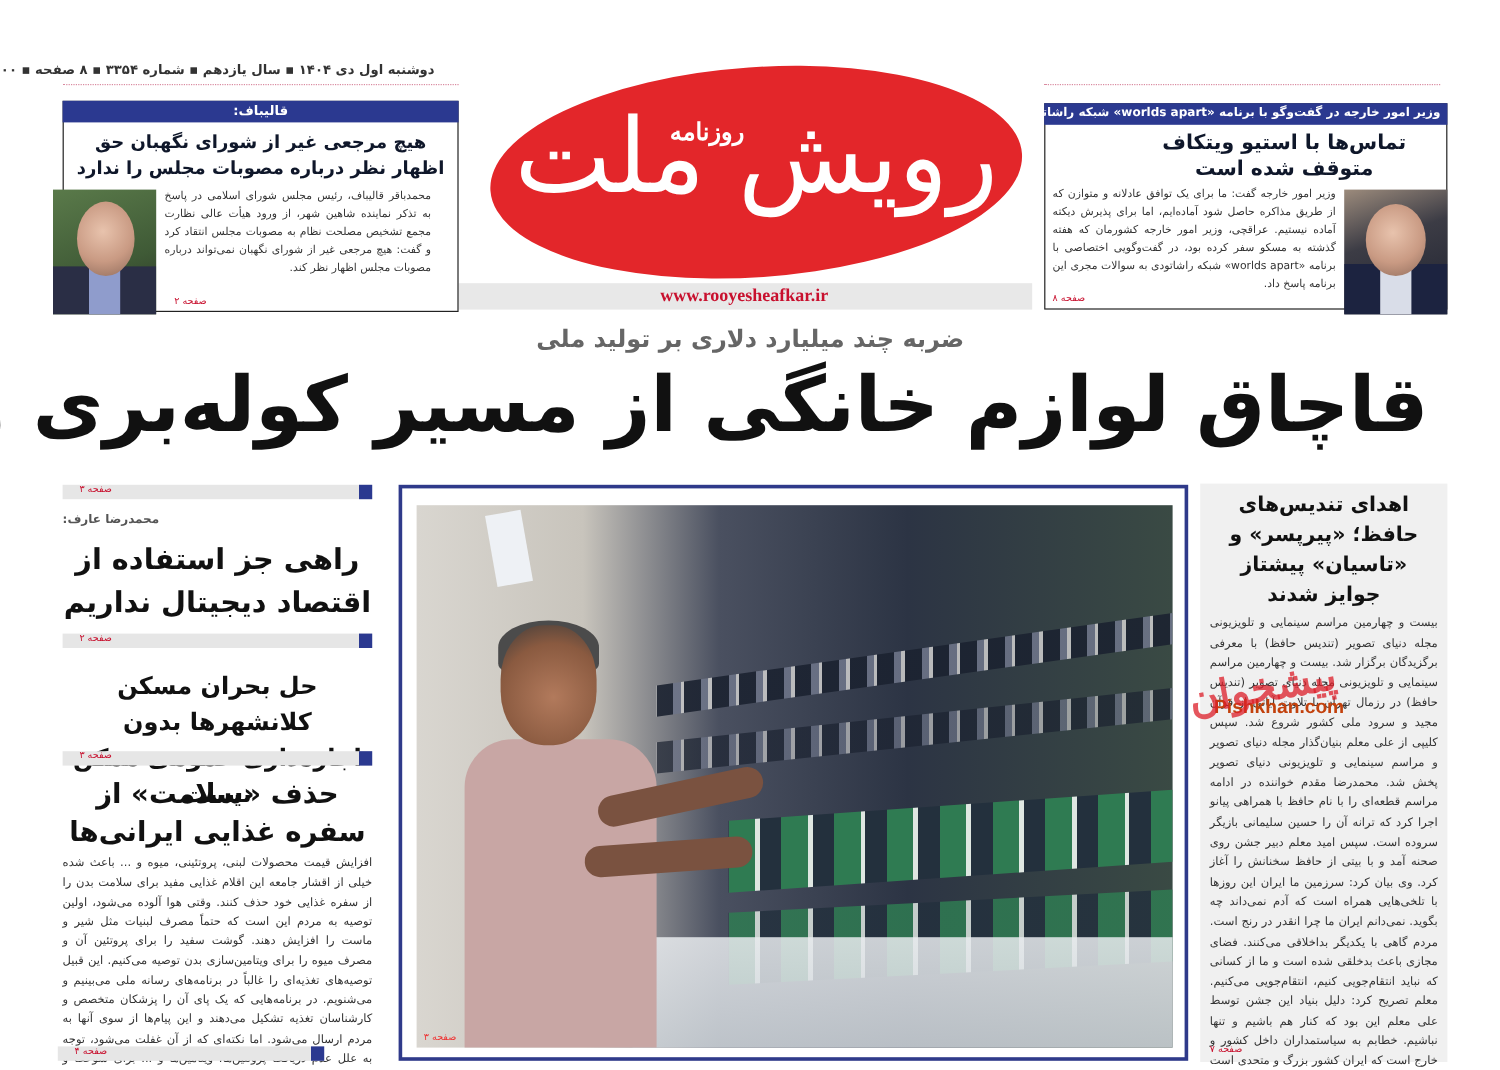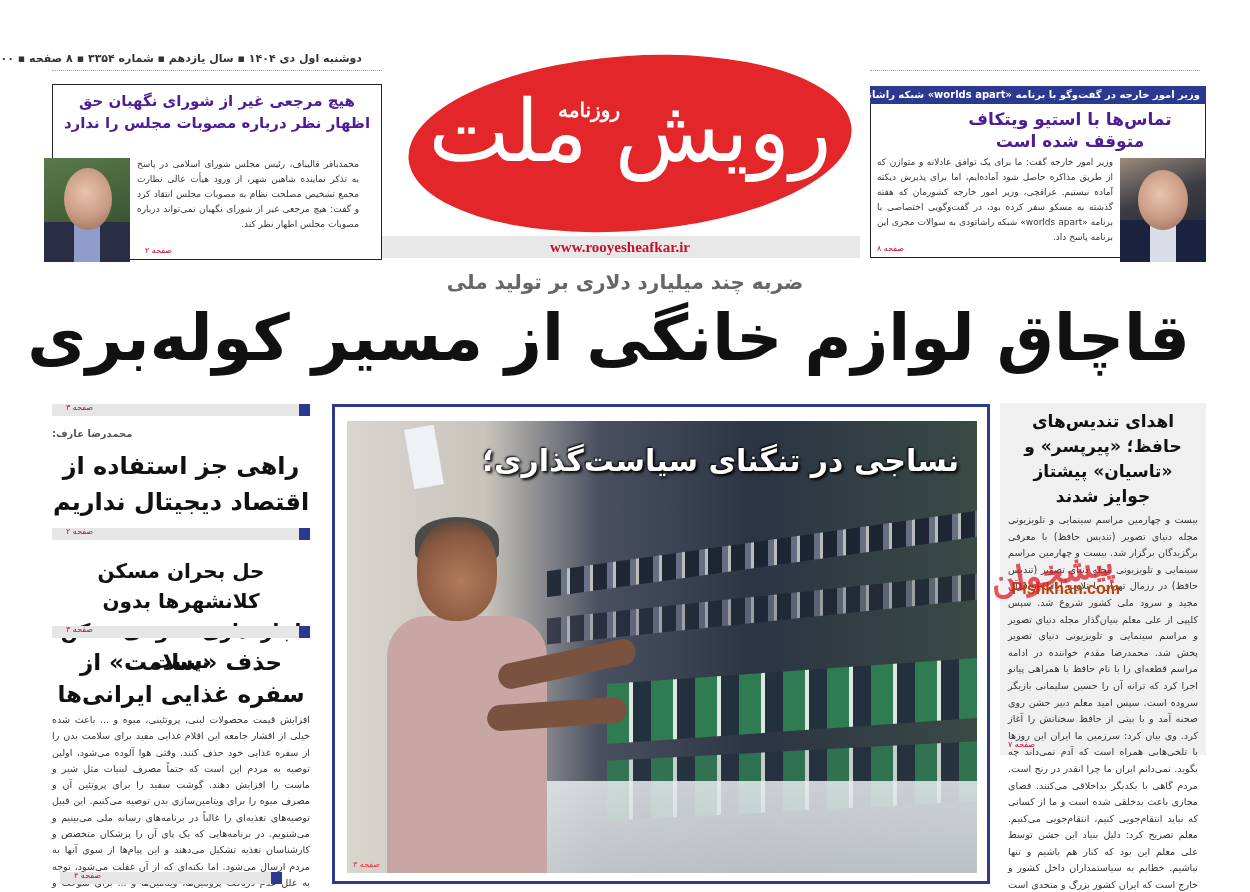--- a/index.html
+++ b/index.html
@@ -16,21 +16,21 @@
   .logo-wrap { left: 408px; top: 48px; width: 444px; height: 196px; }
   .logo-ellipse { position: absolute; left: 0; top: 8px; width: 444px; height: 175px; border-radius: 50%; background: #e3262a; transform: rotate(-4deg); }
   .logo-text { position: absolute; left: 0; right: 0; top: 40px; text-align: center; font-family: "DejaVu Serif", serif; font-weight: normal; font-size: 86px; color: #fff; line-height: 1; letter-spacing: -2px; }
   .logo-small { position: absolute; left: 150px; top: 50px; font-family: "DejaVu Serif", serif; font-size: 20px; color: #fff; font-weight: bold; }
   .url-bar { left: 380px; top: 236px; width: 480px; height: 22px; background: #e8e8e8; text-align: center; direction: ltr; }
   .url-bar span { font-family: "Liberation Serif", serif; font-weight: bold; color: #c8102e; font-size: 15px; line-height: 22px; }
 
   
   .box { border: 1.5px solid #222; background: #fff; }
   .kicker-bar { background: #2b3990; color: #fff; font-size: 11px; font-weight: bold; height: 18px; line-height: 18px; padding: 0 6px; white-space: nowrap; overflow: hidden; }
-  .box-title { font-weight: bold; text-align: center; color: #4c1d95; }
+  .box-title { font-weight: bold; text-align: center; color: #0f172a; }
   .body-text { font-size: 10px; line-height: 17px; color: #333; text-align: justify; }
   .page-ref { font-size: 8px; color: #c8102e; }
 
   .photo { background: linear-gradient(160deg, #9c8b7c 0%, #3c3c45 40%, #1f2230 100%); overflow: hidden; }
   .photo .face { position: absolute; border-radius: 50%; background: radial-gradient(circle at 45% 40%, #e8c3ad 0%, #c99a83 55%, #8d6a5a 100%); }
   .photo .suit { position: absolute; background: #1c2340; }
   .photo .shirt { position: absolute; background: #d9dde8; }
 
   
   .supertitle { left: 380px; top: 270px; width: 490px; text-align: center; font-size: 20px; font-weight: bold; color: #666; }
@@ -49,21 +49,21 @@
   .machine-row { position: absolute; left: 200px; right: 0; height: 26px; background: repeating-linear-gradient(90deg, #1b2230 0 14px, #6d7488 14px 20px, #c9c9c9 20px 23px); opacity: .9; }
   .green-row { position: absolute; left: 260px; right: 0; height: 60px; background: repeating-linear-gradient(90deg, #2f7b52 0 22px, #dfe7e2 22px 26px, #23303d 26px 44px); }
   .worker-head { position: absolute; left: 70px; top: 100px; width: 80px; height: 100px; border-radius: 45%; background: radial-gradient(circle at 55% 60%, #b27a5c 0%, #8a5a40 60%, #3a3a3a 100%); }
   .worker-hair { position: absolute; left: 68px; top: 96px; width: 84px; height: 45px; border-radius: 50% 50% 20% 20%; background: #4b4b4b; }
   .worker-body { position: absolute; left: 40px; top: 195px; width: 160px; height: 260px; background: #c8a6a4; border-radius: 40px 40px 0 0; }
   .worker-arm { position: absolute; left: 150px; top: 230px; width: 140px; height: 26px; background: #7a5240; border-radius: 13px; transform: rotate(-12deg); }
   .photo-overlay-title { position: absolute; right: 18px; top: 18px; width: 600px; text-align: right; color: #fff; font-weight: bold; font-size: 30px; line-height: 44px; text-shadow: 2px 2px 3px #000, -1px -1px 2px #000; }
   .photo-pg { position: absolute; left: 6px; bottom: 4px; font-size: 8px; color: #e33; }
 
   
-  .right-col { left: 1000px; top: 403px; width: 206px; height: 352px; background: #f0f0f0; padding: 6px 8px; }
+  .right-col { left: 1000px; top: 403px; width: 206px; height: 482px; background: #f0f0f0; padding: 6px 8px; }
   .right-title { text-align: center; font-weight: bold; font-size: 17px; line-height: 25px; color: #111; }
   .right-body { font-size: 9.6px; line-height: 16.6px; color: #333; text-align: justify; margin-top: 3px; }
   .watermark { position: absolute; left: -8px; top: 170px; width: 130px; text-align: left; direction: ltr; }
   .watermark .wm-fa { font-family: "DejaVu Serif", serif; font-size: 34px; color: rgba(220,30,40,.75); font-weight: bold; transform: rotate(-10deg); display: block; }
   .watermark .wm-en { font-family: "Liberation Sans", sans-serif; font-size: 16px; color: #c2410c; font-weight: bold; display: block; margin-top: -12px; text-align: right; }
 </style>
 </head>
 <body>
 
 <div class="abs meta-line" style="right:48px; top:52px;margin-top:36px;">روزنامه سیاسی - فرهنگی - اقتصادی - اجتماعی</div>
@@ -87,20 +87,21 @@
   <div class="body-text" style="position:absolute; right:92px; top:68px; width:236px; font-size:9px; line-height:15px;">وزیر امور خارجه گفت: ما برای یک توافق عادلانه و متوازن که از طریق مذاکره حاصل شود آماده‌ایم، اما برای پذیرش دیکته آماده نیستیم. عراقچی، وزیر امور خارجه کشورمان که هفته گذشته به مسکو سفر کرده بود، در گفت‌وگویی اختصاصی با برنامه «worlds apart» شبکه راشاتودی به سوالات مجری این برنامه پاسخ داد.</div>
   <div class="page-ref" style="position:absolute; left:6px; bottom:4px;">صفحه ۸</div>
 </div>
 <div class="abs photo" style="left:1120px; top:158px; width:86px; height:104px;">
   <div class="suit" style="left:0; top:62px; width:86px; height:42px;"></div>
   <div class="shirt" style="left:30px; top:62px; width:26px; height:42px;"></div>
   <div class="face" style="left:18px; top:12px; width:50px; height:60px;"></div>
 </div>
 
 <div class="abs box" style="left:52px; top:84px; width:330px; height:176px;">
+  <div class="kicker-bar" style="text-align:center; margin:-1px -1px 0 -1px;">قالیباف:</div>
   <div class="box-title" style="font-size:15px; line-height:22px; padding:5px 6px 0;">هیچ مرجعی غیر از شورای نگهبان حق اظهار نظر درباره مصوبات مجلس را ندارد</div>
   <div class="body-text" style="position:absolute; right:22px; top:72px; width:222px; font-size:9px; line-height:15px;">محمدباقر قالیباف، رئیس مجلس شورای اسلامی در پاسخ به تذکر نماینده شاهین شهر، از ورود هیأت عالی نظارت مجمع تشخیص مصلحت نظام به مصوبات مجلس انتقاد کرد و گفت: هیچ مرجعی غیر از شورای نگهبان نمی‌تواند درباره مصوبات مجلس اظهار نظر کند.</div>
   <div class="page-ref" style="position:absolute; left:92px; bottom:4px;">صفحه ۲</div>
 </div>
 <div class="abs photo" style="left:44px; top:158px; width:86px; height:104px; background:linear-gradient(160deg,#5a7a4a 0%,#3f5a36 60%,#2a3326 100%);">
   <div class="suit" style="left:0; top:64px; width:86px; height:40px; background:#2a2e45;"></div>
   <div class="shirt" style="left:30px; top:64px; width:26px; height:40px; background:#8f9ccc;"></div>
   <div class="face" style="left:20px; top:10px; width:48px; height:62px;"></div>
 </div>
 
@@ -120,40 +121,39 @@
 </div>
 <div class="abs left-title" style="left:52px; top:556px; width:258px; font-size:20px; line-height:30px;">حل بحران مسکن کلانشهرها بدون اجاره‌داری عمومی ممکن نیست</div>
 
 <div class="abs sec-bar" style="left:52px; top:626px; width:258px;">
   <span class="sq"></span>
   <span class="pg">صفحه ۳</span>
 </div>
 <div class="abs left-title" style="left:52px; top:646px; width:258px; font-size:23px; line-height:32px;">حذف «سلامت» از سفره غذایی ایرانی‌ها</div>
 <div class="abs body-text" style="left:52px; top:712px; width:258px; font-size:9.6px; line-height:16.3px;">افزایش قیمت محصولات لبنی، پروتئینی، میوه و ... باعث شده خیلی از اقشار جامعه این اقلام غذایی مفید برای سلامت بدن را از سفره غذایی خود حذف کنند. وقتی هوا آلوده می‌شود، اولین توصیه به مردم این است که حتماً مصرف لبنیات مثل شیر و ماست را افزایش دهند. گوشت سفید را برای پروتئین آن و مصرف میوه را برای ویتامین‌سازی بدن توصیه می‌کنیم. این قبیل توصیه‌های تغذیه‌ای را غالباً در برنامه‌های رسانه ملی می‌بینیم و می‌شنویم. در برنامه‌هایی که یک پای آن را پزشکان متخصص و کارشناسان تغذیه تشکیل می‌دهند و این پیام‌ها از سوی آنها به مردم ارسال می‌شود. اما نکته‌ای که از آن غفلت می‌شود، توجه به علل عدم دریافت پروتئین‌ها، ویتامین‌ها و ... برای سوخت و ساز بدن است.</div>
 
-<div class="abs sec-bar" style="left:60px; top:872px; width:222px;">
+<div class="abs sec-bar" style="left:48px; top:872px; width:222px;">
   <span class="sq"></span>
   <span class="pg">صفحه ۴</span>
 </div>
 
 <div class="abs center-frame">
   <div class="center-photo">
     <div class="machine-row" style="top:120px; transform:skewY(-8deg);"></div>
     <div class="machine-row" style="top:175px; transform:skewY(-6deg); opacity:.7;"></div>
     <div class="green-row" style="top:250px; transform:skewY(-4deg);"></div>
     <div class="green-row" style="top:330px; transform:skewY(-3deg); opacity:.85;"></div>
     <div style="position:absolute; left:180px; top:360px; width:460px; height:100px; background:linear-gradient(180deg,#e9ecef,#cfd5da); opacity:.85;"></div>
     <div class="worker-body"></div>
     <div class="worker-hair"></div>
     <div class="worker-head"></div>
     <div class="worker-arm"></div>
     <div class="worker-arm" style="top:280px; left:140px; transform:rotate(-4deg);"></div>
     <div style="position:absolute; left:62px; top:6px; width:30px; height:60px; background:#eef1f5; transform:rotate(-10deg);"></div>
     <div class="photo-overlay-title">
-      <div>نساجی در تنگنای سیاست‌گذاری؛</div>
     </div>
     <div class="photo-pg">صفحه ۳</div>
   </div>
 </div>
 
 <div class="abs right-col">
   <div class="right-title">اهدای تندیس‌های حافظ؛ «پیرپسر» و «تاسیان» پیشتاز جوایز شدند</div>
   <div class="right-body">بیست و چهارمین مراسم سینمایی و تلویزیونی مجله دنیای تصویر (تندیس حافظ) با معرفی برگزیدگان برگزار شد. بیست و چهارمین مراسم سینمایی و تلویزیونی مجله دنیای تصویر (تندیس حافظ) در رزمال تهران با تلاوت آیاتی از قرآن مجید و سرود ملی کشور شروع شد. سپس کلیپی از علی معلم بنیان‌گذار مجله دنیای تصویر و مراسم سینمایی و تلویزیونی دنیای تصویر پخش شد. محمدرضا مقدم خواننده در ادامه مراسم قطعه‌ای را با نام حافظ با همراهی پیانو اجرا کرد که ترانه آن را حسین سلیمانی بازیگر سروده است. سپس امید معلم دبیر جشن روی صحنه آمد و با بیتی از حافظ سخنانش را آغاز کرد. وی بیان کرد: سرزمین ما ایران این روزها با تلخی‌هایی همراه است که آدم نمی‌داند چه بگوید. نمی‌دانم ایران ما چرا انقدر در رنج است. مردم گاهی با یکدیگر بداخلاقی می‌کنند. فضای مجازی باعث بدخلقی شده است و ما از کسانی که نباید انتقام‌جویی کنیم، انتقام‌جویی می‌کنیم. معلم تصریح کرد: دلیل بنیاد این جشن توسط علی معلم این بود که کنار هم باشیم و تنها نباشیم. خطابم به سیاستمداران داخل کشور و خارج است که ایران کشور بزرگ و متحدی است و ما خواهان این هستیم که فقر از بین برود.</div>
   <div class="page-ref" style="position:absolute; left:8px; bottom:6px;">صفحه ۷</div>
 </div>

